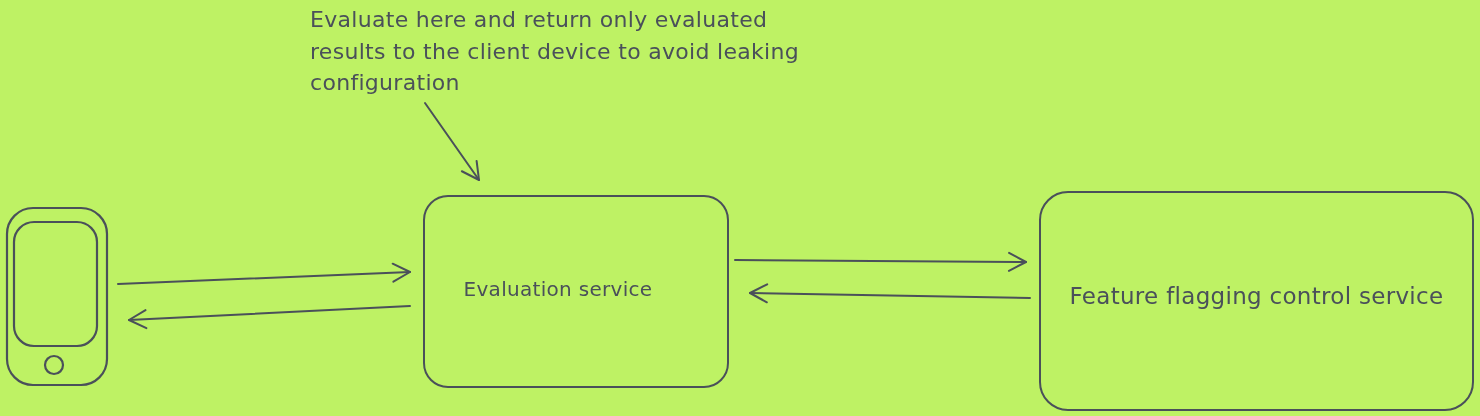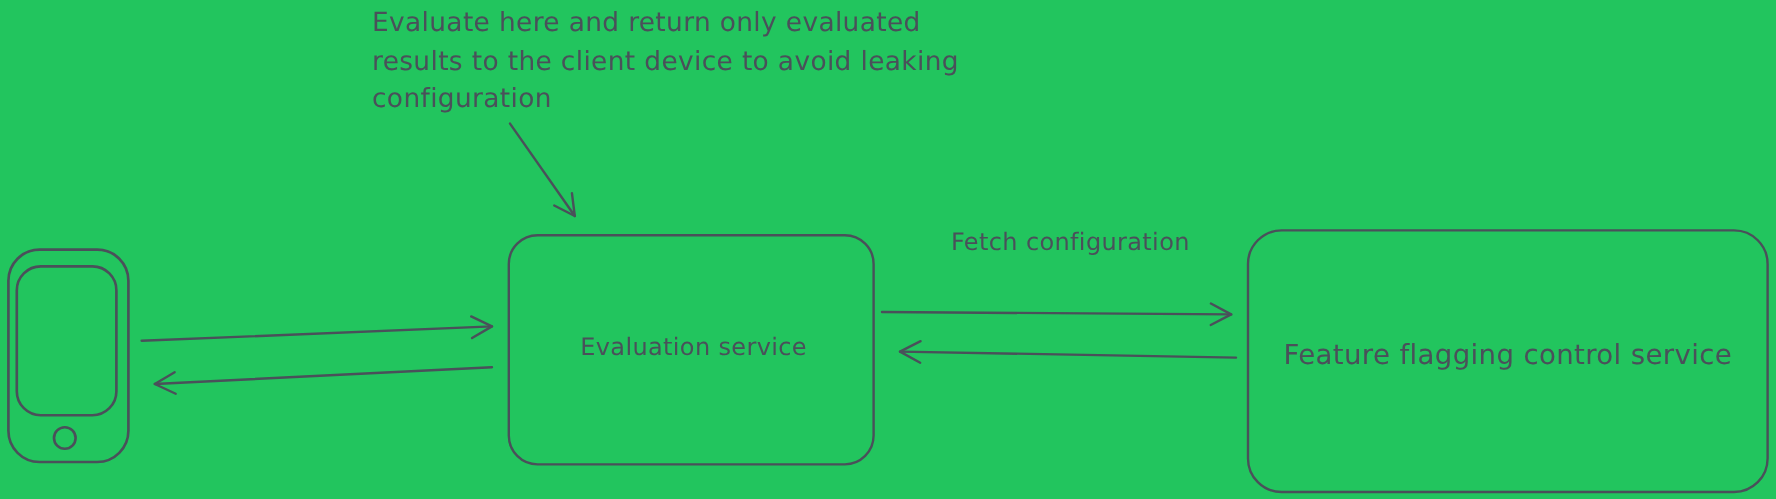--- a/index.html
+++ b/index.html
@@ -5,21 +5,21 @@
   html, body {
     margin: 0;
     padding: 0;
     background: #f6f6f8;
     font-family: "DejaVu Sans", sans-serif;
   }
   .canvas {
     position: relative;
     width: 1480px;
     height: 416px;
-    background: #22c55e;
+    background: #bef264;
     overflow: hidden;
     color: #4a505a;
   }
   .canvas svg {
     position: absolute;
     left: 0;
     top: 0;
   }
   .label {
     position: absolute;
@@ -35,21 +35,21 @@
     letter-spacing: 0.3px;
   }
   .node-label {
     display: flex;
     align-items: center;
     justify-content: center;
     text-align: center;
     white-space: nowrap;
   }
   .evaluation-label {
-    left: 426px;
+    left: 406px;
     top: 196px;
     width: 304px;
     height: 191px;
     padding-bottom: 6px;
     box-sizing: border-box;
     font-size: 20px;
     letter-spacing: 0.3px;
   }
   .feature-label {
     left: 1040px;
@@ -100,15 +100,14 @@
   </svg>
 
   <div class="label annotation-text">Evaluate here and return only evaluated
 results to the client device to avoid leaking
 configuration</div>
 
   <div class="label node-label evaluation-label">Evaluation service</div>
 
   <div class="label node-label feature-label">Feature flagging control service</div>
 
-  <div class="label fetch-label">Fetch configuration</div>
 
 </div>
 
 </body></html>

